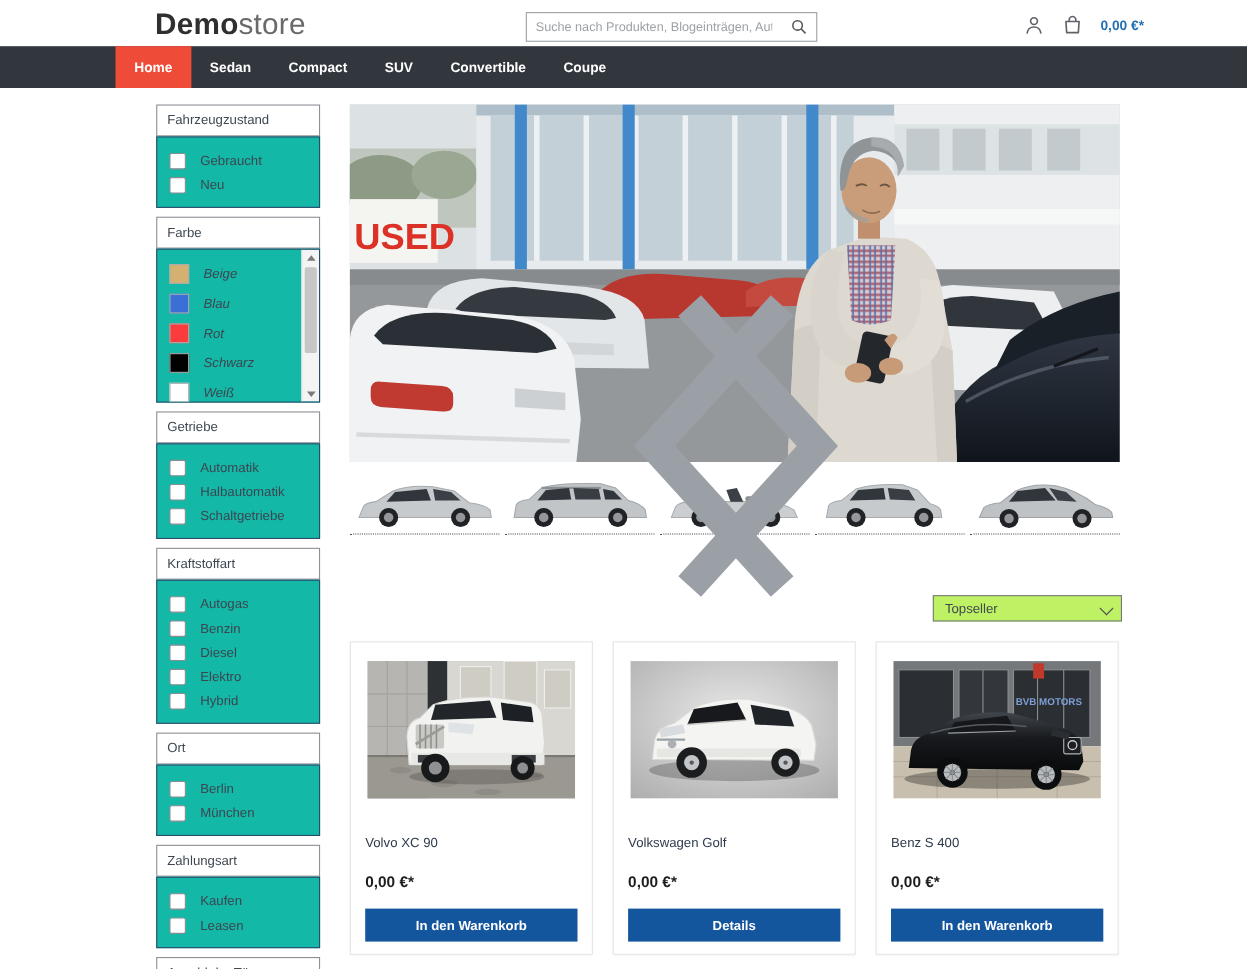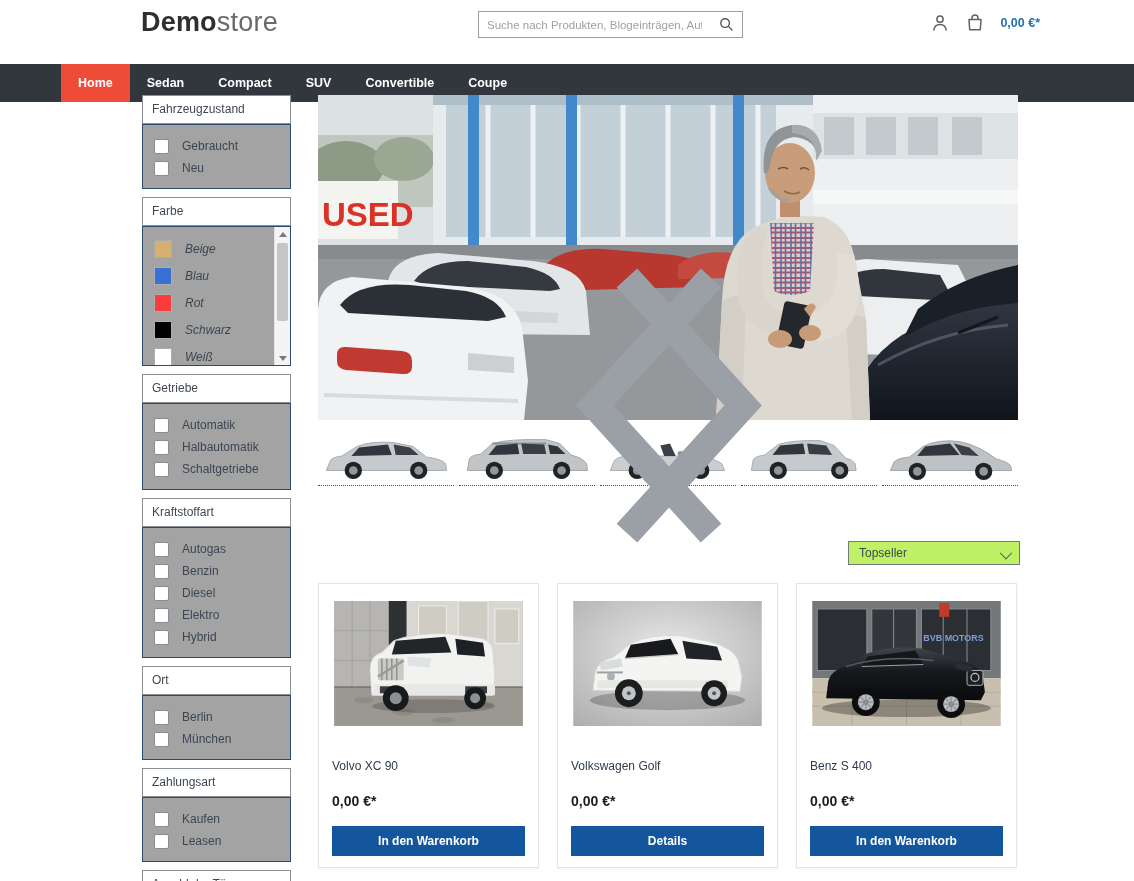--- a/index.html
+++ b/index.html
@@ -15,31 +15,31 @@
               box-sizing:border-box;display:flex;align-items:center;background:#fff;}
   .search-box input{flex:1;border:0;outline:0;font-family:"Liberation Sans",sans-serif;
                     font-size:11.5px;color:#333;padding:0 8px;background:transparent;}
   .search-box input::placeholder{color:#9da2a6;}
   .search-btn{width:32px;height:100%;display:flex;align-items:center;justify-content:center;cursor:pointer;}
   .header-icons{position:absolute;right:94px;top:13px;display:flex;align-items:center;gap:15px;}
   .hicon{cursor:pointer;display:flex;align-items:center;}
   .cart-total{font-size:12.5px;font-weight:bold;color:#2470b3;cursor:pointer;}
 
   
-  .nav{position:absolute;top:64px;left:0;width:1134px;height:38px;background:#32363d;
-       display:flex;align-items:stretch;padding-left:61px;box-sizing:border-box;}
+  .nav{position:absolute;top:42px;left:0;width:1134px;height:38px;background:#32363d;
+       display:flex;align-items:stretch;padding-left:105px;box-sizing:border-box;}
   .nav-item{color:#fff;font-size:12.5px;font-weight:bold;line-height:38px;padding:0 17px;cursor:pointer;}
   .nav-item.active{background:#ee4b39;}
 
   
   .sidebar{position:absolute;left:142px;top:95px;width:149px;}
   .filter-group{margin-bottom:8px;}
   .filter-title{height:27px;line-height:27px;border:1px solid #8b9095;font-size:12px;color:#3f4852;
                 padding-left:9px;background:#fff;cursor:pointer;}
-  .filter-body{border:1px solid #2c4a6e;background:#a3a3a3;position:relative;padding:10px 0 9px;}
+  .filter-body{border:1px solid #2c4a6e;background:#14b8a6;position:relative;padding:10px 0 9px;}
   .check-row{display:flex;align-items:center;height:22px;padding-left:11px;cursor:pointer;}
   .checkbox{width:13px;height:13px;border:1px solid #878d93;border-radius:2px;background:#fff;flex:none;}
   .opt-label{font-size:12px;color:#3c4652;margin-left:13px;white-space:nowrap;}
   .color-body{height:130px;overflow:hidden;padding:8px 0 0;}
   .swatch-row{display:flex;align-items:center;height:27px;padding-left:11px;cursor:pointer;font-style:italic;}
   .swatch{width:18px;height:18px;border:1px solid #a9adb0;box-sizing:border-box;flex:none;}
   .fake-scrollbar{position:absolute;top:0;right:0;bottom:0;width:15px;background:#f4f4f4;
                   border-left:1px solid #e4e4e4;}
   .sb-arrow{position:absolute;left:0;width:15px;height:14px;display:flex;align-items:center;justify-content:center;cursor:pointer;}
   .sb-arrow.up{top:0;}  .sb-arrow.down{bottom:0;}

